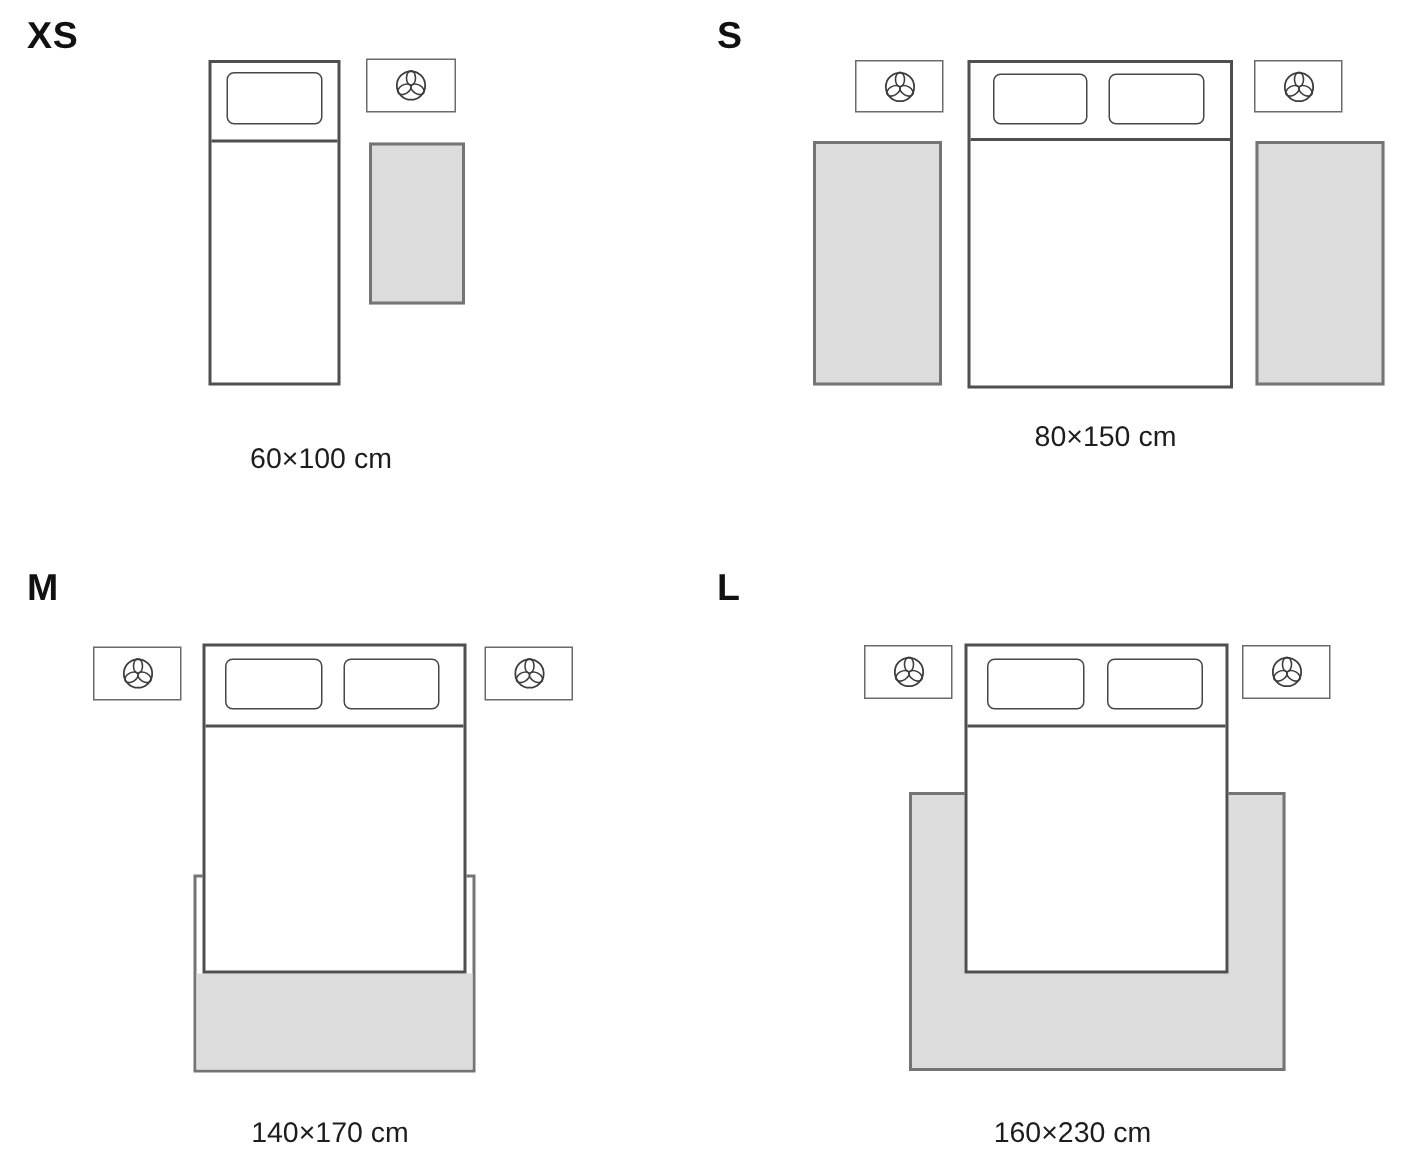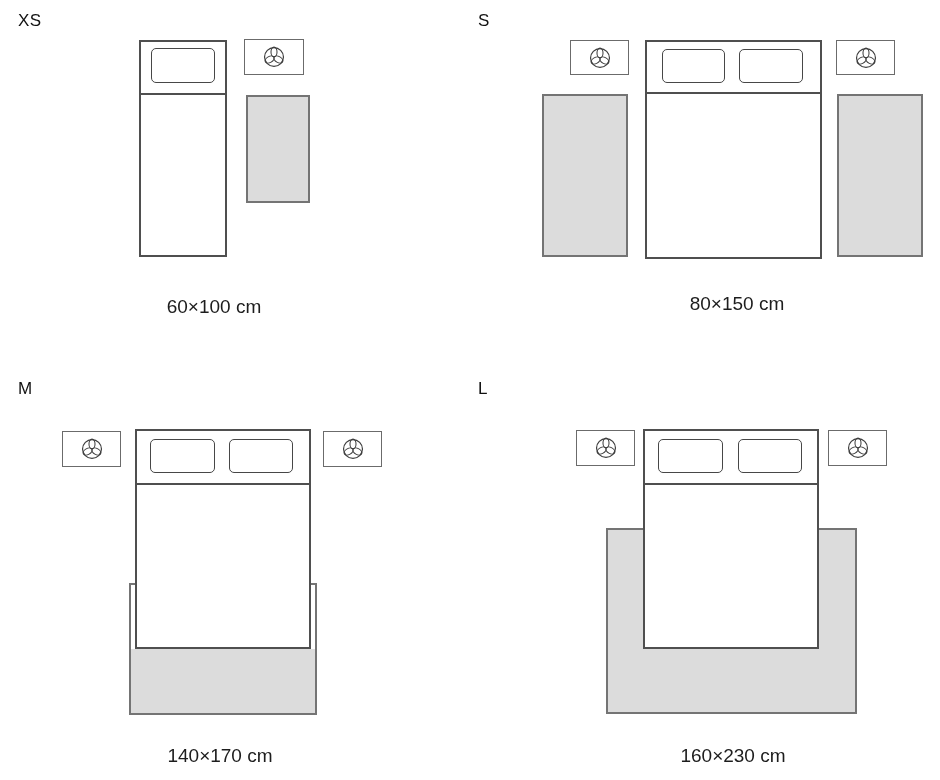--- a/index.html
+++ b/index.html
@@ -13,21 +13,21 @@
     --rug-border:#747474;
     --rug-fill:#dcdcdc;
   }
   html,body{margin:0;padding:0;background:var(--bg);}
   .canvas{
     position:relative;width:940px;height:780px;background:var(--bg);
     font-family:"Liberation Sans",sans-serif;overflow:hidden;
   }
   .group{display:contents;}
   .size-label{
-    position:absolute;font-size:17px;font-weight:400;line-height:1;
+    position:absolute;font-size:25px;font-weight:700;line-height:1;
     color:var(--label);letter-spacing:.5px;
   }
   .caption{
     position:absolute;width:300px;text-align:center;font-size:19px;
     line-height:1;color:var(--text);
   }
   .bed{
     position:absolute;background:#fff;border:2px solid var(--bed-border);
     box-sizing:border-box;z-index:2;
   }
@@ -110,21 +110,21 @@
           <ellipse cx="20" cy="12.8" rx="4.3" ry="6.9"></ellipse>
           <ellipse cx="20" cy="12.8" rx="4.3" ry="6.9" transform="rotate(120 20 20)"></ellipse>
           <ellipse cx="20" cy="12.8" rx="4.3" ry="6.9" transform="rotate(240 20 20)"></ellipse>
         </g>
       </svg>
     </div>
 
     <div class="rug" style="left:542px;top:94px;width:86px;height:163px"></div>
     <div class="rug" style="left:837px;top:94px;width:86px;height:163px"></div>
 
-    <div class="caption" style="left:587px;top:294px">80×150 cm</div>
+    <div class="caption" style="left:587px;top:282px">80×150 cm</div>
   </div>
 
   
   <div class="group">
     <div class="size-label" style="left:18px;top:380px">M</div>
 
     <div class="nightstand" style="left:62px;top:431px;width:59px;height:36px">
       <svg class="plant" width="28" height="28" viewBox="0 0 40 40">
         <circle cx="20" cy="20" r="13.5" fill="none" stroke="var(--plant-stroke)" stroke-width="1.7"></circle>
         <g fill="none" stroke="var(--plant-stroke)" stroke-width="1.5">
@@ -186,16 +186,16 @@
       <svg class="plant" width="28" height="28" viewBox="0 0 40 40">
         <circle cx="20" cy="20" r="13.5" fill="none" stroke="var(--plant-stroke)" stroke-width="1.7"></circle>
         <g fill="none" stroke="var(--plant-stroke)" stroke-width="1.5">
           <ellipse cx="20" cy="12.8" rx="4.3" ry="6.9"></ellipse>
           <ellipse cx="20" cy="12.8" rx="4.3" ry="6.9" transform="rotate(120 20 20)"></ellipse>
           <ellipse cx="20" cy="12.8" rx="4.3" ry="6.9" transform="rotate(240 20 20)"></ellipse>
         </g>
       </svg>
     </div>
 
-    <div class="caption" style="left:583px;top:746px">160×230 cm</div>
+    <div class="caption" style="left:565px;top:746px">160×230 cm</div>
   </div>
 
 </div>
 
 </body></html>

